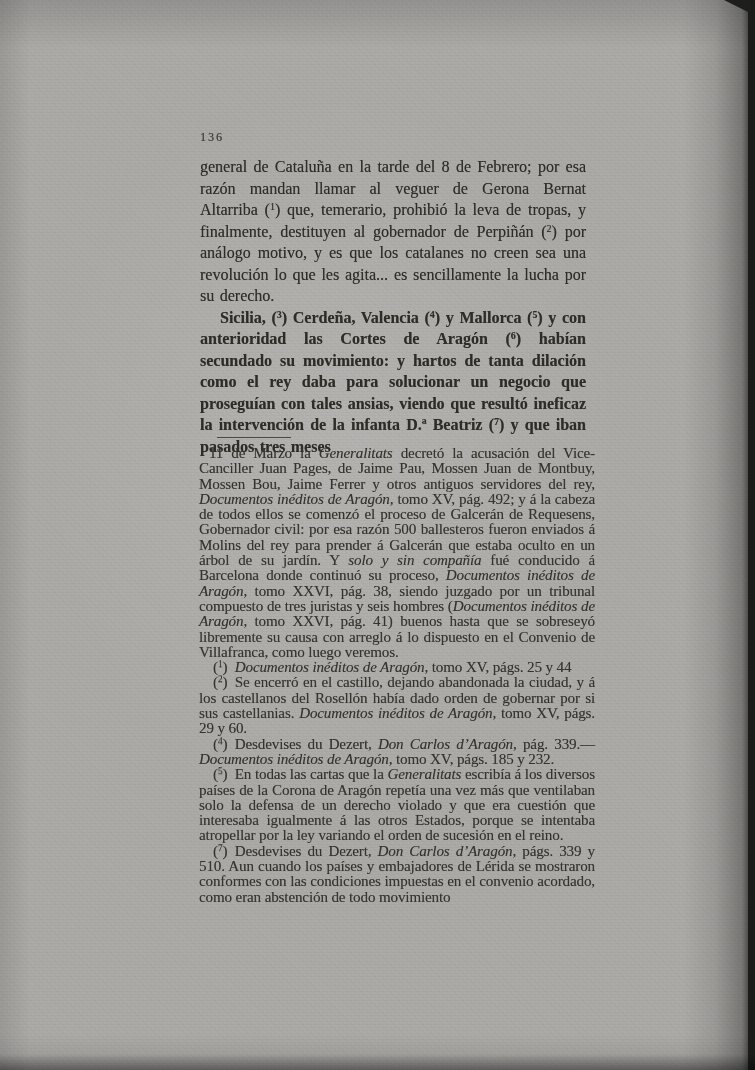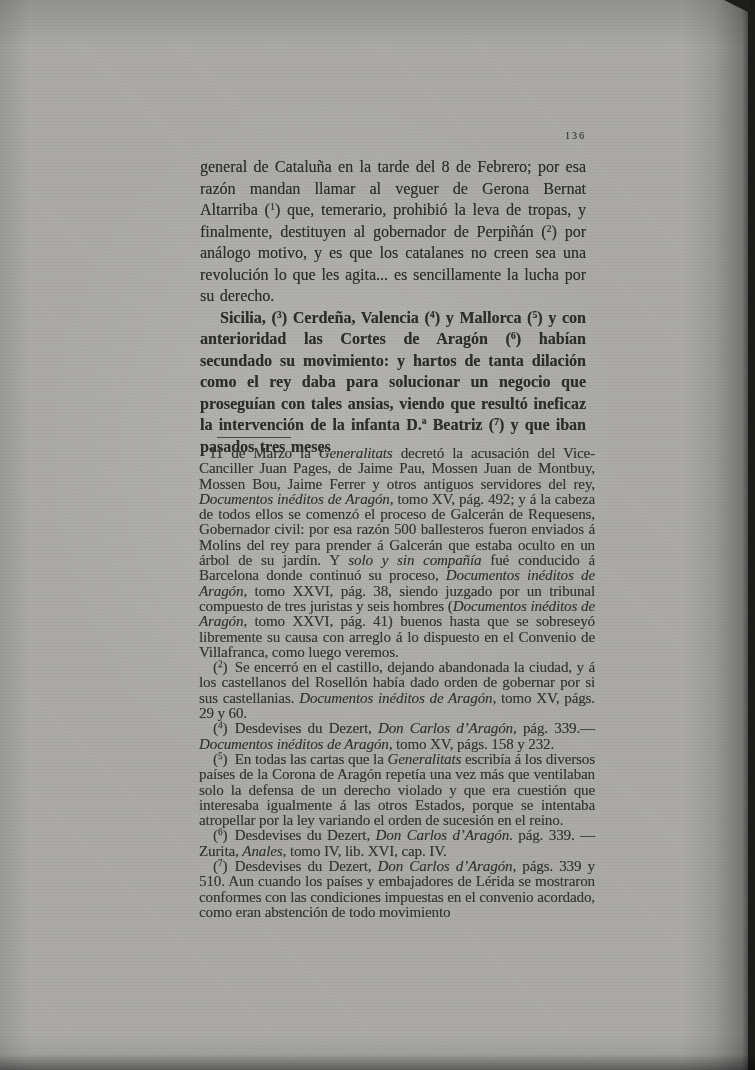--- a/index.html
+++ b/index.html
@@ -35,22 +35,22 @@
     position: absolute; top: 0; right: 5px; width: 0; height: 0;
     border-top: 13px solid #1e1e1c;
     border-left: 26px solid transparent;
   }
   .bottom-shadow {
     position: absolute; bottom: 0; left: 0; width: 100%; height: 16px;
     background: linear-gradient(0deg, rgba(0,0,0,0.38), rgba(0,0,0,0));
   }
   .page-num {
     position: absolute; left: 200px; top: 130px; width: 386px;
-    text-align: right;
-    font-size: 10px; letter-spacing: 2px;
+    text-align: left;
+    font-size: 12px; letter-spacing: 2px;
     color: #3b3b36;
     text-shadow: 0.2px 0.2px 0.5px rgba(55,55,48,0.55);
   }
   .body-text {
     position: absolute; left: 200px; top: 156px; width: 386px;
     font-size: 16px; line-height: 21.5px;
     text-align: justify;
     color: #2d2d28;
     text-shadow: 0.2px 0.2px 0.5px rgba(45,45,40,0.50);
     word-spacing: 1.5px;
@@ -86,24 +86,24 @@
 
   <div class="body-text">
     <p><span>general de Cataluña en la tarde del 8 de Febrero; por esa razón mandan llamar al veguer de Gerona Bernat Altarriba (</span><sup>1</sup><span>) que, temerario, prohibió la leva de tropas, y finalmente, destituyen al gobernador de Perpiñán (</span><sup>2</sup><span>) por análogo motivo, y es que los catalanes no creen sea una revolución lo que les agita... es sencillamente la lucha por su derecho.</span></p>
     <p class="indent"><span>Sicilia, (</span><sup>3</sup><span>) Cerdeña, Valencia (</span><sup>4</sup><span>) y Mallorca (</span><sup>5</sup><span>) y con anterioridad las Cortes de Aragón (</span><sup>6</sup><span>) habían secundado su movimiento: y hartos de tanta dilación como el rey daba para solucionar un negocio que proseguían con tales ansias, viendo que resultó ineficaz la intervención de la infanta D.ª Beatriz (</span><sup>7</sup><span>) y que iban pasados tres meses</span></p>
   </div>
 
   <div class="fn-rule"></div>
 
   <div class="footnotes">
     <p class="cont"><span>11 de Marzo la </span><span class="it">Generalitats</span><span> decretó la acusación del Vice-Canciller Juan Pages, de Jaime Pau, Mossen Juan de Montbuy, Mossen Bou, Jaime Ferrer y otros antiguos servidores del rey, </span><span class="it">Documentos inéditos de Aragón</span><span>, tomo XV, pág. 492; y á la cabeza de todos ellos se comenzó el proceso de Galcerán de Requesens, Gobernador civil: por esa razón 500 ballesteros fueron enviados á Molins del rey para prender á Galcerán que estaba oculto en un árbol de su jardín. Y </span><span class="it">solo y sin compañía</span><span> fué conducido á Barcelona donde continuó su proceso, </span><span class="it">Documentos inéditos de Aragón</span><span>, tomo XXVI, pág. 38, siendo juzgado por un tribunal compuesto de tres juristas y seis hombres (</span><span class="it">Documentos inéditos de Aragón</span><span>, tomo XXVI, pág. 41) buenos hasta que se sobreseyó libremente su causa con arreglo á lo dispuesto en el Convenio de Villafranca, como luego veremos.</span></p>
+    <p class="item"><span>(</span><sup>1</sup><span>) </span><span class="it">Documentos inéditos de Aragón</span><span>, tomo XV, págs. 25 y 44</span></p>
     <p class="item"><span>(</span><sup>2</sup><span>) Se encerró en el castillo, dejando abandonada la ciudad, y á los castellanos del Rosellón había dado orden de gobernar por si sus castellanias. </span><span class="it">Documentos inéditos de Aragón</span><span>, tomo XV, págs. 29 y 60.</span></p>
-    <p class="item"><span>(</span><sup>4</sup><span>) Desdevises du Dezert, </span><span class="it">Don Carlos d’Aragón</span><span>, pág. 339.—</span><span class="it">Documentos inéditos de Aragón</span><span>, tomo XV, págs. 158 y 232.</span></p>
+    <p class="item"><span>(</span><sup>4</sup><span>) Desdevises du Dezert, </span><span class="it">Don Carlos d’Aragón</span><span>, pág. 339.—</span><span class="it">Documentos inéditos de Aragón</span><span>, tomo XV, págs. 185 y 232.</span></p>
     <p class="item"><span>(</span><sup>5</sup><span>) En todas las cartas que la </span><span class="it">Generalitats</span><span> escribía á los diversos países de la Corona de Aragón repetía una vez más que ventilaban solo la defensa de un derecho violado y que era cuestión que interesaba igualmente á las otros Estados, porque se intentaba atropellar por la ley variando el orden de sucesión en el reino.</span></p>
-    <p class="item"><span>(</span><sup>6</sup><span>) Desdevises du Dezert, </span><span class="it">Don Carlos d’Aragón</span><span>. pág. 339. — Zurita, </span><span class="it">Anales</span><span>, tomo IV, lib. XVI, cap. IV.</span></p>
     <p class="item"><span>(</span><sup>7</sup><span>) Desdevises du Dezert, </span><span class="it">Don Carlos d’Aragón</span><span>, págs. 339 y 510. Aun cuando los países y embajadores de Lérida se mostraron conformes con las condiciones impuestas en el convenio acordado, como eran abstención de todo movimiento</span></p>
   </div>
 
   <div class="right-shadow"></div>
   <div class="right-strip"></div>
   <div class="corner-wedge"></div>
   <div class="bottom-shadow"></div>
 
 </div>
 

